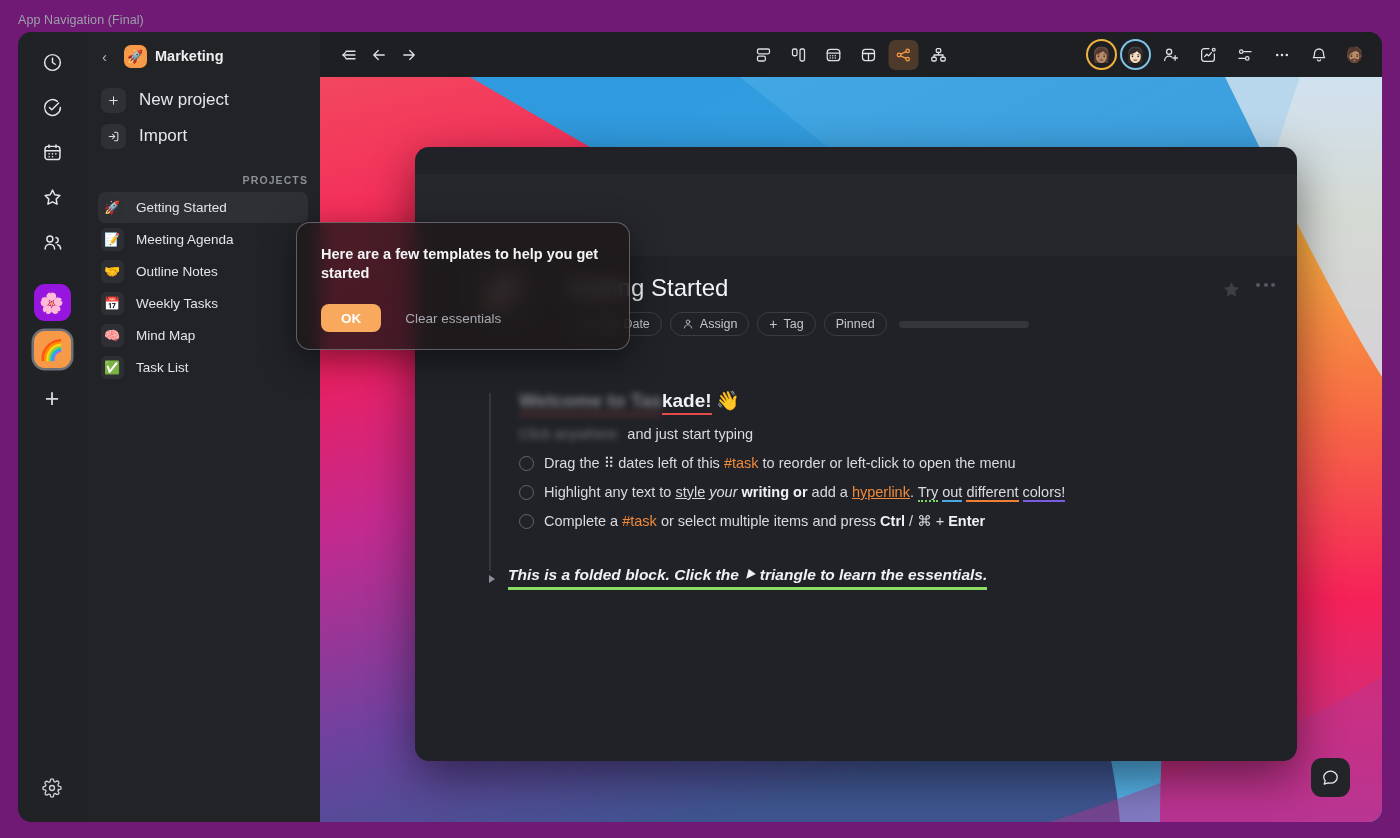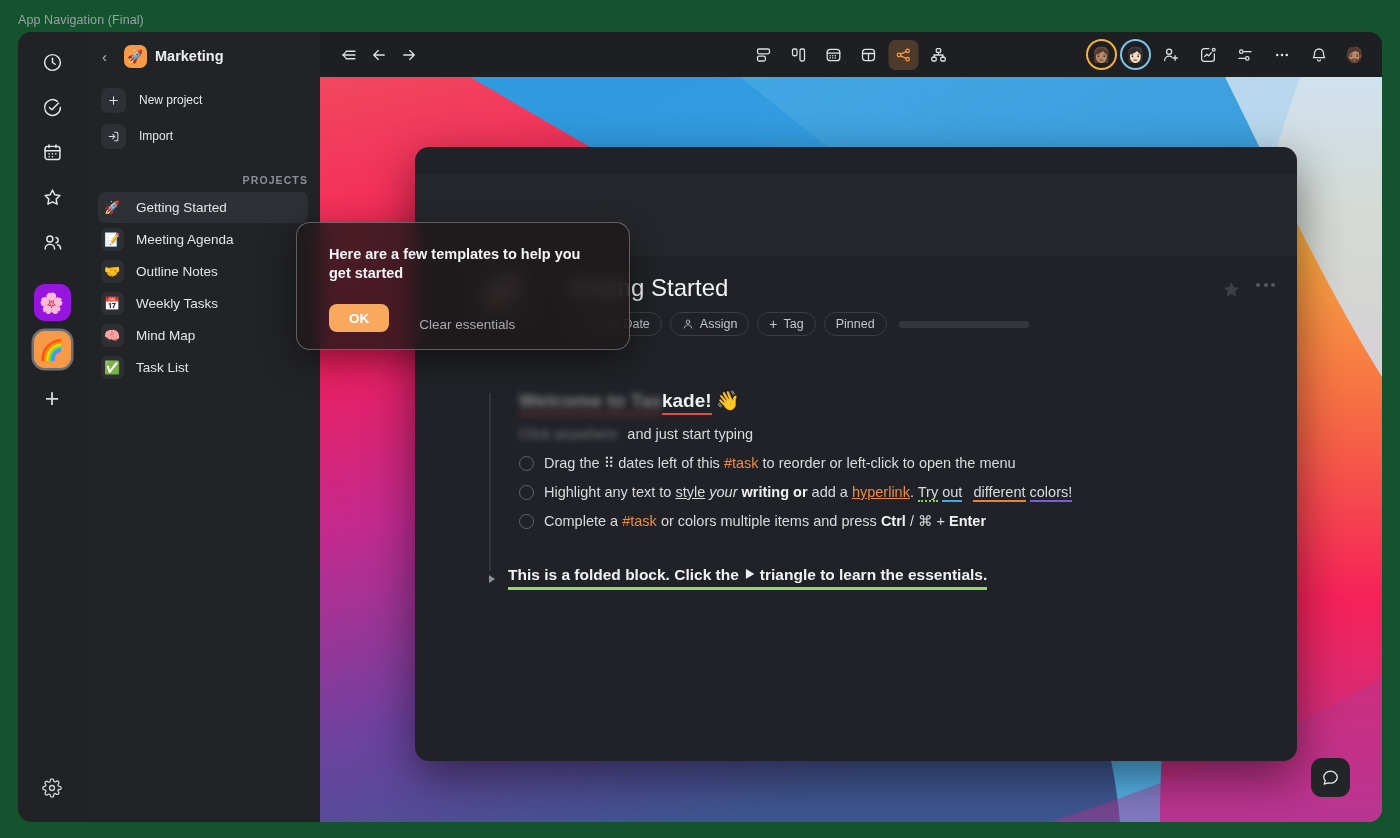--- a/index.html
+++ b/index.html
@@ -2,21 +2,21 @@
 <html><head>
 <meta charset="utf-8">
 <style>
   * { box-sizing: border-box; margin:0; padding:0; }
   html,body{
     width:1400px; height:838px; overflow:hidden;
     background:#1b1c20;
     font-family:"Liberation Sans", sans-serif;
     -webkit-font-smoothing:antialiased;
   }
-  #app{ position:relative; width:1400px; height:838px; background:#14532d; }
+  #app{ position:relative; width:1400px; height:838px; background:#701a75; }
 
   
   .win-title{
     position:absolute; left:18px; top:13px;
     font-size:12.5px; color:#9ba0a8; letter-spacing:.1px;
   }
 
   
   .shell{
     position:absolute; left:18px; top:32px; width:1364px; height:790px;
@@ -66,21 +66,21 @@
   .side-act{
     display:flex; align-items:center; gap:13px; height:32px;
     padding-left:3px; border-radius:7px; cursor:pointer; margin-top:4px;
   }
   .act-ico{
     width:25px;height:25px;border-radius:7px;background:#2e3035;
     display:flex;align-items:center;justify-content:center;
   }
   .act-ico svg{ width:13px;height:13px;stroke:#dcdee2;stroke-width:1.9;fill:none;
                 stroke-linecap:round;stroke-linejoin:round; }
-  .act-lbl{ font-size:12px; color:#e4e6e9;text-align:center; }
+  .act-lbl{ font-size:17px; color:#e4e6e9;text-align:center; }
 
   .side-sect{ font-size:10.5px; color:#8b9097; letter-spacing:1.1px;
               font-weight:700; margin:22px 0 6px 4px;text-align:right; }
 
   .proj{
     display:flex; align-items:center; gap:12px; height:31px;
     padding-left:3px; border-radius:7px; cursor:pointer; margin-bottom:1px;
   }
   .proj.active{ background:#2e3036; }
   .proj-ico{ width:23px;height:23px;border-radius:6px;
@@ -176,42 +176,42 @@
     width:15px;height:15px;border-radius:50%; border:1.6px solid #62656c;
     flex:none; margin-top:6.5px; cursor:pointer;
   }
   .tok-task{ color:#f08a3c; }
   .tok-link{ color:#f08a3c; }
   .u{ text-decoration:underline; }
   .it{ font-style:italic; }
   .bd{ font-weight:700; color:#f0f1f3; }
   .hl-g{ border-bottom:2.5px dotted #7bd659; }
   .hl-b{ border-bottom:2.5px solid #46a9e0; }
-  .hl-o{ border-bottom:2.5px solid #ef7f36;margin-left:7px; }
+  .hl-o{ border-bottom:2.5px solid #ef7f36; }
   .hl-p{ border-bottom:2.5px solid #7b5ce0; }
 
-  .fold{ display:flex; align-items:flex-start; gap:13px; margin-left:14px; margin-top:30px; }
+  .fold{ display:flex; align-items:flex-start; gap:13px; margin-left:14px; margin-top:30px;font-style:italic; }
   .tri{ width:0;height:0;border-left:6px solid #8a8e95;border-top:4.5px solid transparent;
         border-bottom:4.5px solid transparent; margin-top:9px; flex:none; cursor:pointer; }
   .fold-txt{ font-size:15.5px; font-weight:700; color:#f0f1f3; padding-bottom:3px; }
   .fold-txt.g{ border-bottom:3px solid #8ddc63; }
   .fold-txt.p{ border-bottom:3px solid #7b5ce0; }
 
   
   .pop{
     position:absolute; left:296px; top:222px; width:334px; height:128px;
     background:rgba(30,25,26,.80);
     border:1.6px solid rgba(150,153,158,.55);
     border-radius:14px;
     backdrop-filter:blur(9px); -webkit-backdrop-filter:blur(9px);
     box-shadow:0 10px 34px rgba(0,0,0,.45);
-    z-index:40; padding:22px 32px;
+    z-index:40; padding:22px 24px;
   }
   .pop-title{ font-size:14.5px; font-weight:700; color:#f3f4f6; line-height:19px; }
-  .pop-row{ display:flex; align-items:flex-end; gap:30px; margin-top:21px; }
+  .pop-row{ display:flex; align-items:center; gap:24px; margin-top:21px; }
   .pop-ok{
     background:#f8a95e; color:#fff; font-size:13.5px; font-weight:700;
     border:none; border-radius:8px; height:28px; padding:0 20px; cursor:pointer;
     font-family:"Liberation Sans", sans-serif;
   }
   .pop-clear{ font-size:13.5px; color:#a6a9af; cursor:pointer; }
 
   
   .chat{
     position:absolute; right:32px; bottom:25px; width:39px;height:39px;
@@ -552,21 +552,21 @@
             <div class="line">
               <span class="circ"></span>
               <span id="t0"><span>Drag the ⠿ dates left of this </span><span class="tok-task">#task</span><span> to reorder or left-click to open the menu</span></span>
             </div>
             <div class="line">
               <span class="circ"></span>
               <span id="t1"><span>Highlight any text to </span><span class="u">style</span><span> </span><span class="it">your</span><span> </span><span class="bd">writing or</span><span> add a </span><span class="tok-link u">hyperlink</span><span>. </span><span class="hl-g">Try</span><span> </span><span class="hl-b">out</span><span> </span><span class="hl-o">different</span><span> </span><span class="hl-p">colors!</span></span>
             </div>
             <div class="line">
               <span class="circ"></span>
-              <span id="t2"><span>Complete a </span><span class="tok-task">#task</span><span> or colors multiple items and press </span><span class="bd">Ctrl</span><span> / </span><span>⌘</span><span> + </span><span class="bd">Enter</span></span>
+              <span id="t2"><span>Complete a </span><span class="tok-task">#task</span><span> or select multiple items and press </span><span class="bd">Ctrl</span><span> / </span><span>⌘</span><span> + </span><span class="bd">Enter</span></span>
             </div>
 
             <div class="fold">
               <span class="tri"></span>
               <span class="fold-txt g">This is a folded block. Click the ⯈ triangle to learn the essentials.</span>
             </div>
           </div>
         </div>
 
         <div class="chat">

